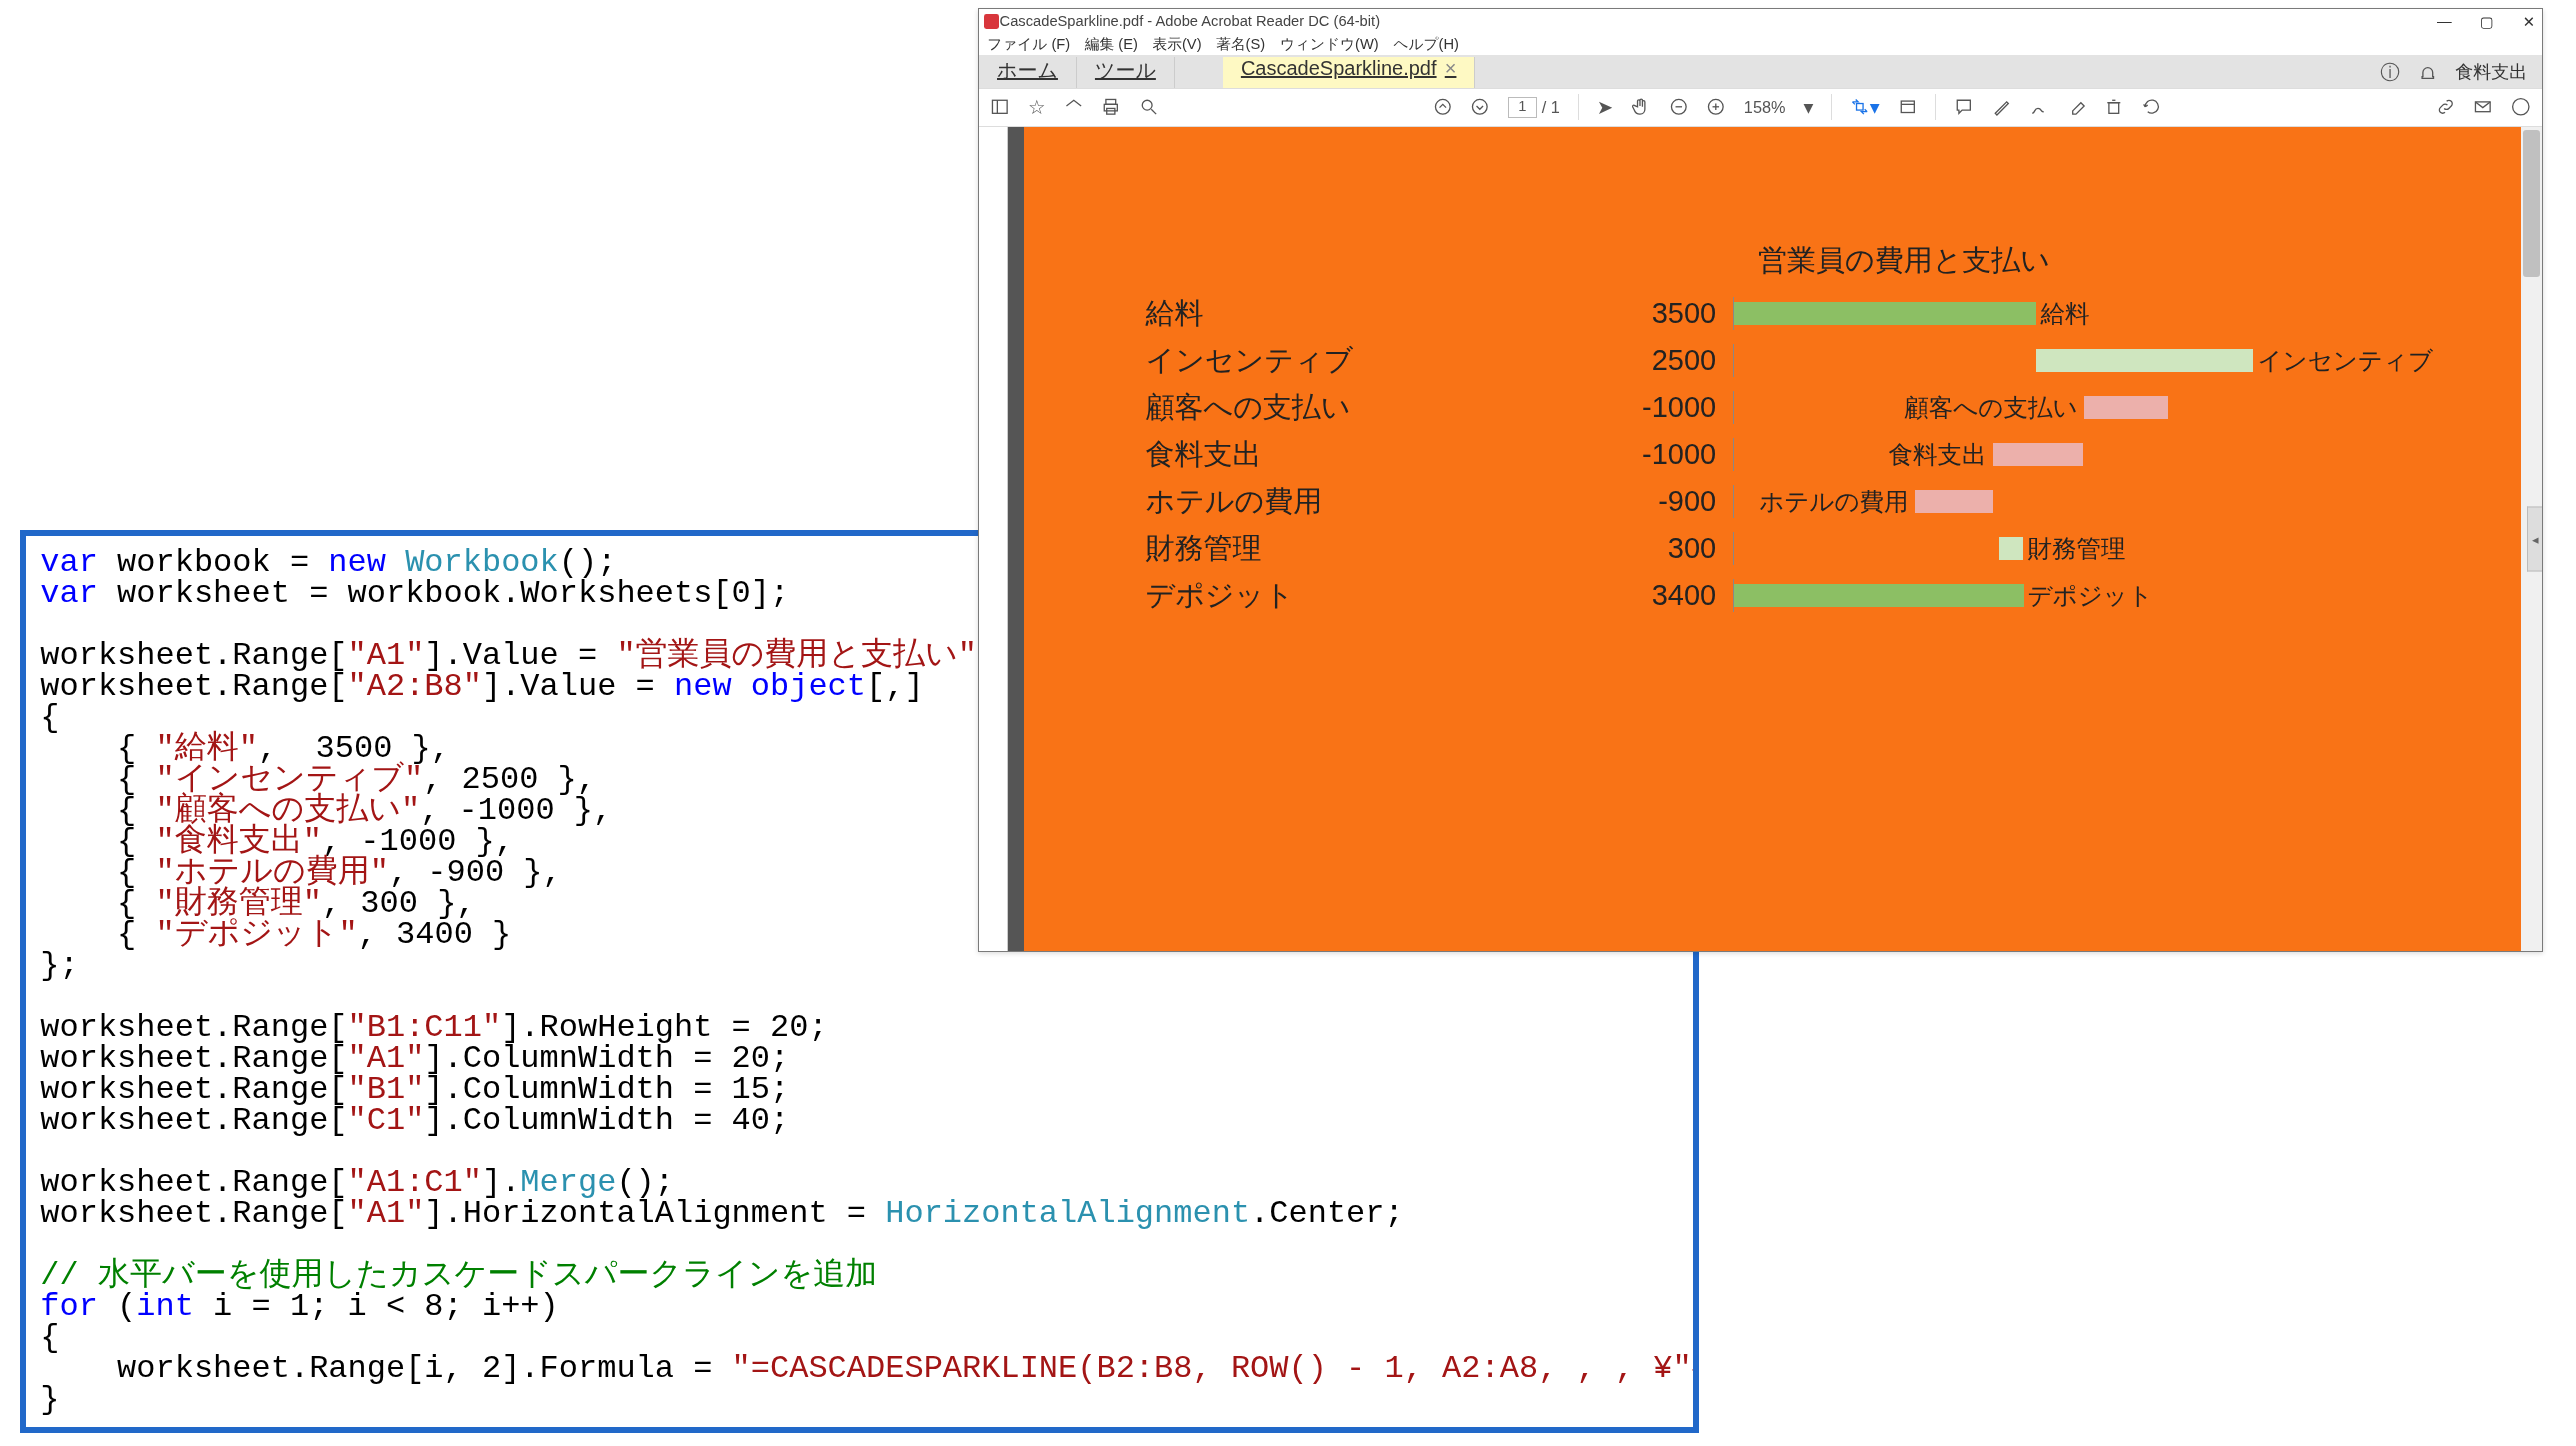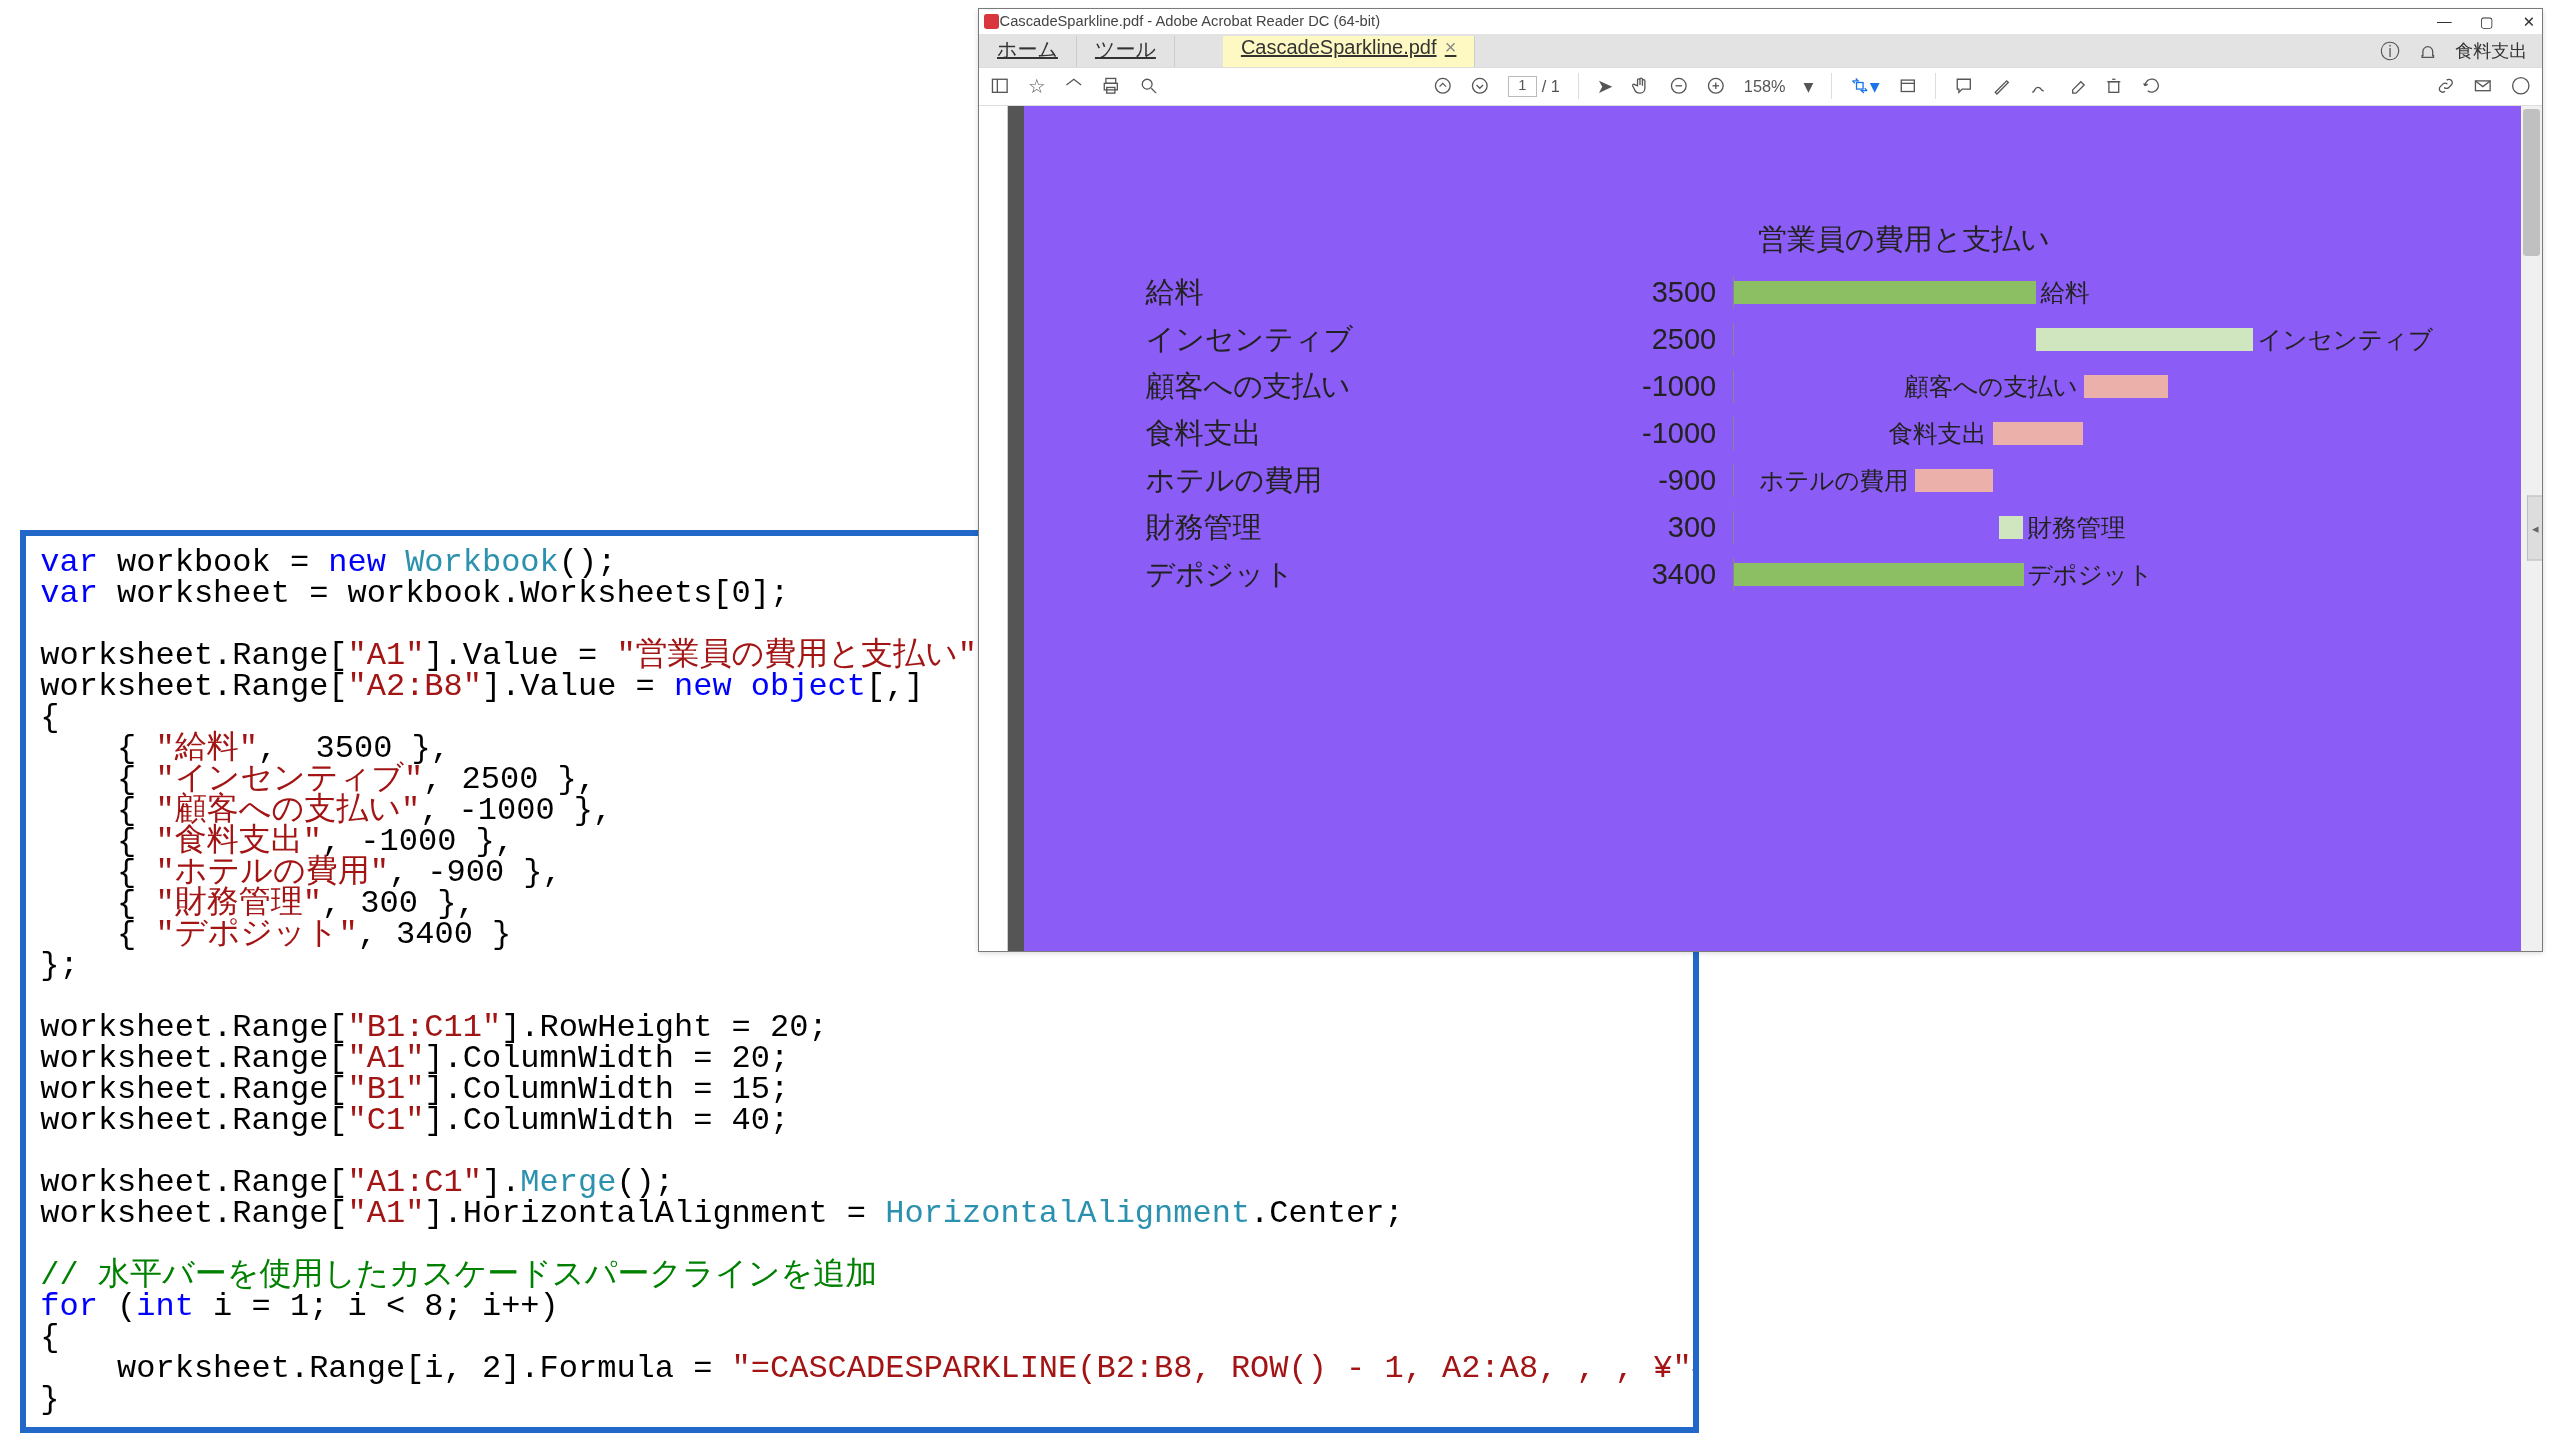--- a/index.html
+++ b/index.html
@@ -46,21 +46,21 @@
   .tool-ico { color:#555; font-size:19.6px; display:flex; align-items:center; }
   .tool-ico.blue { color:#1a73e8; }
   .vsep { width:0.8px; height:26px; background:#ddd; }
   .page-input { font-size:16.3px; color:#555; display:flex; align-items:center; gap:4.9px; }
   .page-box { border:0.8px solid #bbb; width:29px; height:21px; text-align:center; font-size:14.7px; }
   .zoom-val { font-size:16.3px; color:#555; }
 
   .content-area { flex:1; background:#4a4a4a; position:relative; display:flex; }
   .side-rail { width:29px; background:#fff; border-right:0.8px solid #ccc; }
   .page-wrap { flex:1; background:#555; display:flex; justify-content:center; padding:0; overflow:hidden; position:relative; }
-  .page-canvas { background:#8b5cf6; width:1503px; height:100%; padding:114px 122px 33px 122px; font-size:29px; color:#222; }
+  .page-canvas { background:#f97316; width:1503px; height:100%; padding:114px 122px 33px 122px; font-size:29px; color:#222; }
   .scrollbar-v { position:absolute; right:0; top:0; bottom:0; width:21px; background:#f0f0f0; }
   .scroll-thumb { position:absolute; left:2.4px; width:16.3px; top:3.3px; height:147px; background:#c0c0c0; border-radius:3.3px; }
   .side-handle { position:absolute; right:0; top:50%; width:14.7px; height:65px; background:#ddd; border:0.8px solid #bbb; border-right:none; transform:translateY(-50%); display:flex; align-items:center; justify-content:center; color:#666; font-size:13px; }
 
   
   .chart-title { text-align:center; width:603px; margin-left:457px; margin-bottom:9.8px; }
   .chart-row { display:flex; align-items:center; height:47px; }
   .chart-row .label { width:424px; }
   .chart-row .val { width:163px; text-align:right; padding-right:16.3px; }
   .chart-row .track { width:603px; position:relative; height:33px; border-left:1.6px solid #888; }
@@ -112,20 +112,28 @@
       <span class="acro-icon"></span>
       <span>CascadeSparkline.pdf - Adobe Acrobat Reader DC (64-bit)</span>
     </div>
     <div class="winbtns">
       <span class="winbtn">—</span>
       <span class="winbtn">▢</span>
       <span class="winbtn">✕</span>
     </div>
   </div>
 
+  <div class="menubar">
+    <span>ファイル (F)</span>
+    <span>編集 (E)</span>
+    <span>表示(V)</span>
+    <span>著名(S)</span>
+    <span>ウィンドウ(W)</span>
+    <span>ヘルプ(H)</span>
+  </div>
 
   <div class="tabrow">
     <div class="tab">
         <span>ホーム</span>
       </div>
     <div class="tab">
         <span>ツール</span>
       </div>
     <div class="tab active">
       <span>CascadeSparkline.pdf</span>

